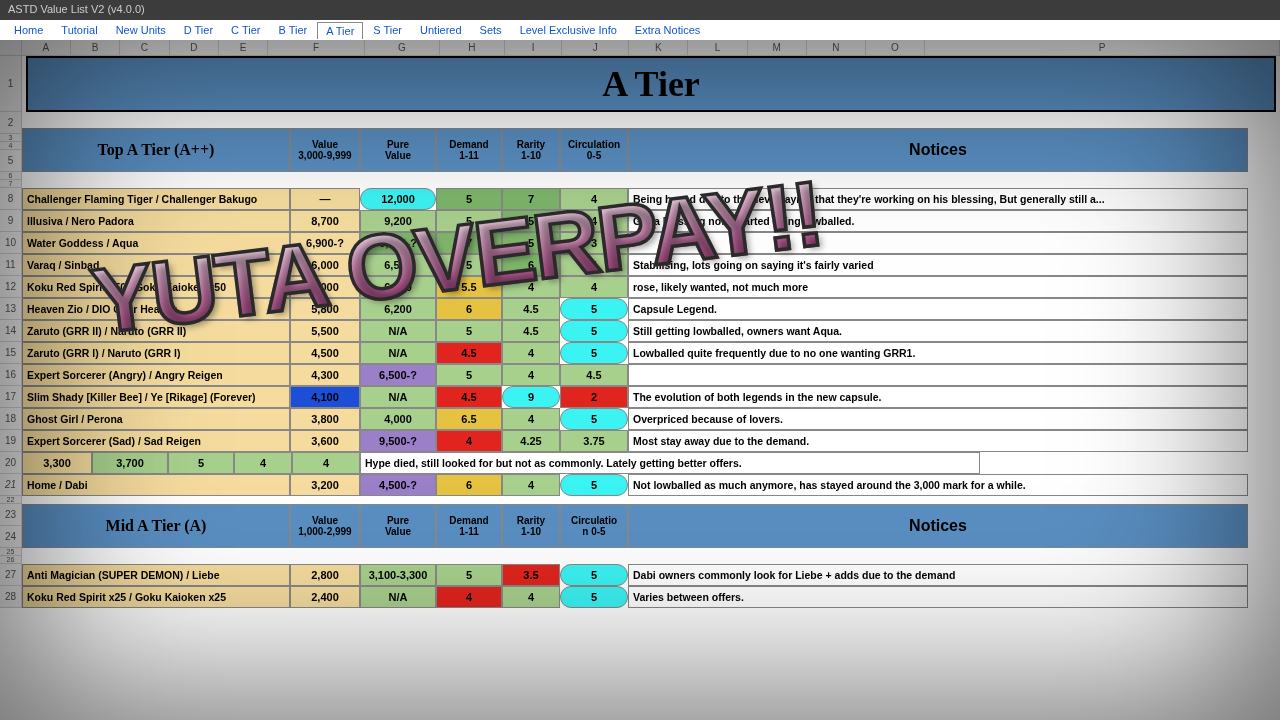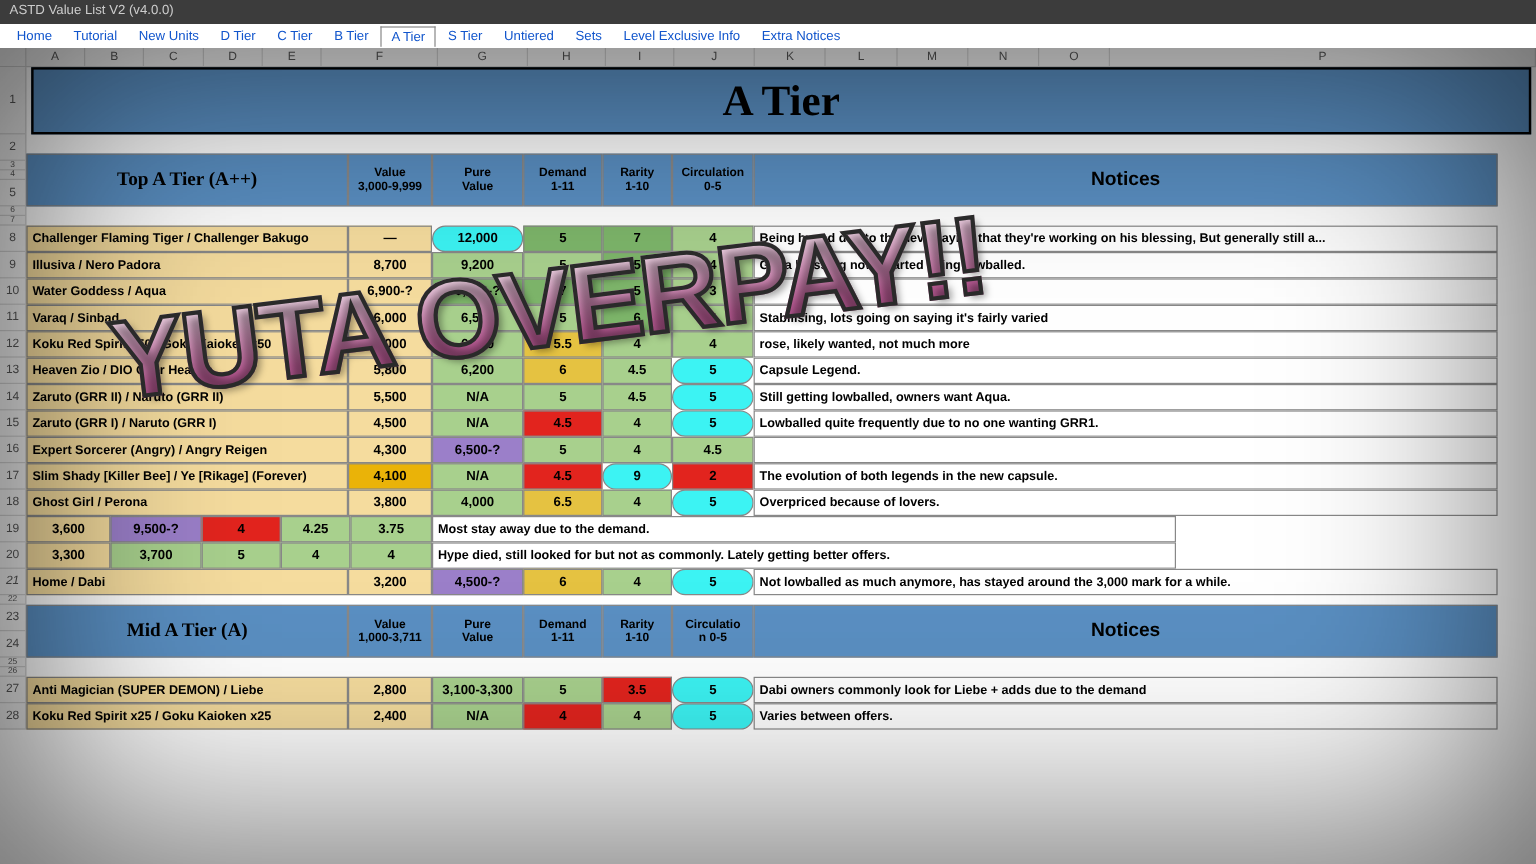--- a/index.html
+++ b/index.html
@@ -25,21 +25,21 @@
 .hdr { background: #5a8fc2; font-weight: bold; font-size: 10px; flex-direction: column; line-height: 1.1; }
 .name-cell { background: #f5dc9e; justify-content: flex-start; font-weight: bold; padding-left: 4px; font-size: 10.5px; }
 .value-cell { background: #f5dc9e; font-weight: bold; }
 .notice-cell { background: #fff; justify-content: flex-start; padding-left: 4px; font-size: 10.5px; font-weight: bold; white-space: nowrap; }
 .c-green { background: #7db56a; }
 .c-ltgreen { background: #a8d08d; }
 .c-cyan { background: #3cf3f3; border-radius: 11px; }
 .c-red { background: #e2241e; }
 .c-gold { background: #e5c241; }
 .c-purple { background: #9b7fc9; }
-.c-gray { background: #eab308; }
+.c-gray { background: #1d4ed8; }
 .overlay-text {
   position: absolute; left: 90px; top: 165px; z-index: 60;
   font-size: 92px; font-weight: 900; font-family: "Arial Black", Arial, sans-serif;
   transform: rotate(-7deg);
   background: linear-gradient(180deg, #f5f5f5 0%, #d99bc1 40%, #b65a92 70%, #8e3c70 100%);
   -webkit-background-clip: text; background-clip: text; color: transparent;
   -webkit-text-stroke: 3.5px #2a2a2a;
   letter-spacing: -2px;
   white-space: nowrap;
   text-shadow: 4px 4px 6px rgba(0,0,0,.35);
@@ -244,20 +244,21 @@
         <div class="data-row">
           <div class="cell name-cell w-name">Ghost Girl / Perona</div>
           <div class="cell value-cell w-val">3,800</div>
           <div class="cell w-pure c-ltgreen" style="font-weight: bold;">4,000</div>
           <div class="cell w-dem c-gold" style="font-weight: bold;">6.5</div>
           <div class="cell w-rar c-ltgreen" style="font-weight: bold;">4</div>
           <div class="cell w-cir c-cyan" style="font-weight: bold;">5</div>
           <div class="cell notice-cell w-notice">Overpriced because of lovers.</div>
         </div>
         <div class="data-row">
+          <div class="cell name-cell w-name">Expert Sorcerer (Sad) / Sad Reigen</div>
           <div class="cell value-cell w-val">3,600</div>
           <div class="cell w-pure c-purple" style="font-weight: bold;">9,500-?</div>
           <div class="cell w-dem c-red" style="font-weight: bold;">4</div>
           <div class="cell w-rar c-ltgreen" style="font-weight: bold;">4.25</div>
           <div class="cell w-cir c-ltgreen" style="font-weight: bold;">3.75</div>
           <div class="cell notice-cell w-notice">Most stay away due to the demand.</div>
         </div>
         <div class="data-row">
           <div class="cell value-cell w-val">3,300</div>
           <div class="cell w-pure c-ltgreen" style="font-weight: bold;">3,700</div>
@@ -273,21 +274,21 @@
           <div class="cell w-dem c-gold" style="font-weight: bold;">6</div>
           <div class="cell w-rar c-ltgreen" style="font-weight: bold;">4</div>
           <div class="cell w-cir c-cyan" style="font-weight: bold;">5</div>
           <div class="cell notice-cell w-notice">Not lowballed as much anymore, has stayed around the 3,000 mark for a while.</div>
         </div>
         <div class="spacer8"></div>
         <div class="header-row tall">
           <div class="cell section-title w-name">Mid A Tier (A)</div>
           <div class="cell hdr w-val">
             <div>Value</div>
-            <div>1,000-3,711</div>
+            <div>1,000-2,999</div>
           </div>
           <div class="cell hdr w-pure">
             <div>Pure</div>
             <div>Value</div>
           </div>
           <div class="cell hdr w-dem">
             <div>Demand</div>
             <div>1-11</div>
           </div>
           <div class="cell hdr w-rar">

